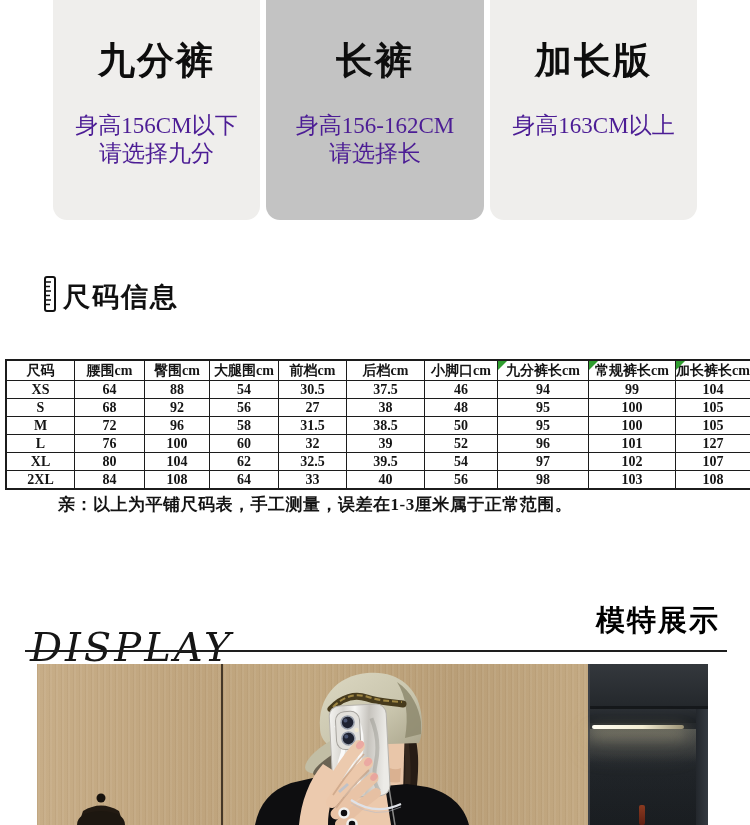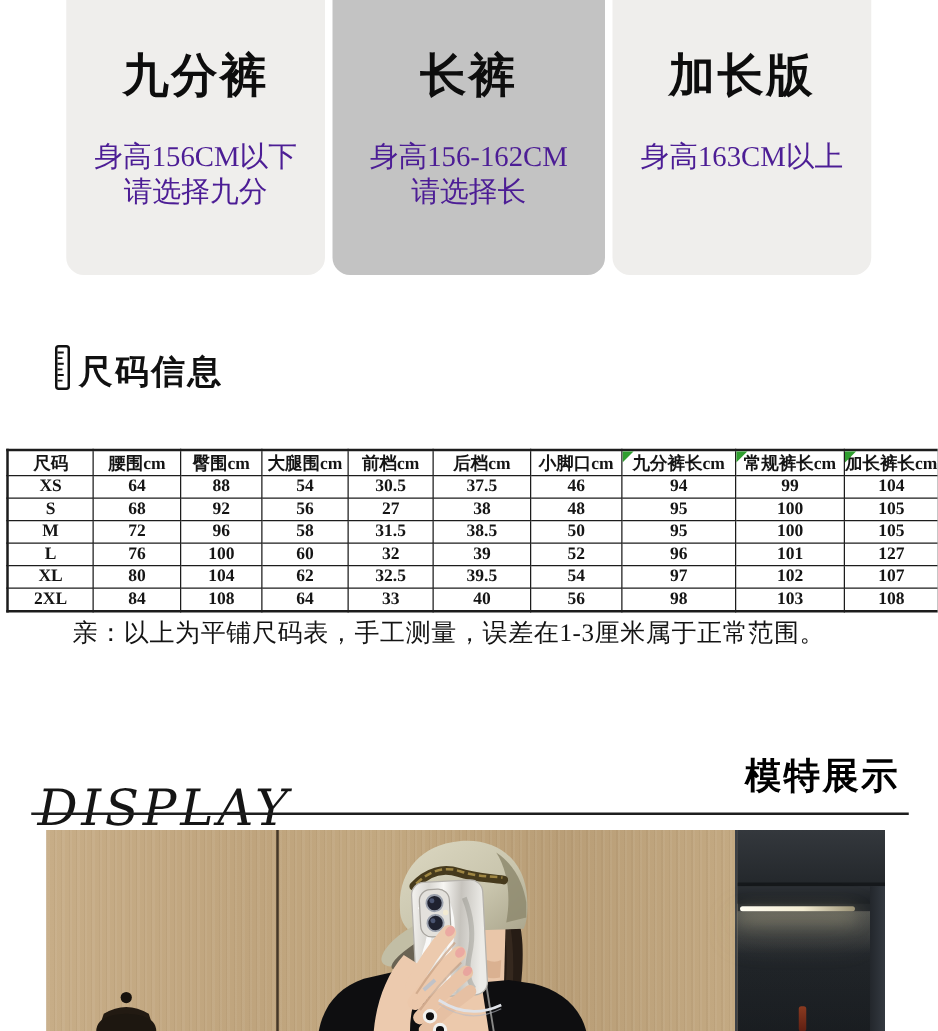--- a/index.html
+++ b/index.html
@@ -24,21 +24,21 @@
   }
   .size-table th,.size-table td{border:1px solid #1c1c1c;text-align:center;padding:0;overflow:hidden;}
   .size-table th{height:19px;font-size:14px;position:relative;}
   .size-table td{height:17px;font-size:14px;margin-top:10px;}
   .size-table th.marked::after{
     content:"";position:absolute;top:0;left:0;width:0;height:0;
     border-top:9px solid var(--marker-color,#2f9e2f);border-right:9px solid transparent;
   }
   .size-note{
     position:absolute;left:58px;top:493px;font-family:"Liberation Serif",serif;
-    font-size:20px;font-weight:400;color:#141414;letter-spacing:.5px;
+    font-size:17px;font-weight:700;color:#141414;letter-spacing:.5px;
   }
   
   .display-en{
     position:absolute;left:30px;top:624px;font-family:"DejaVu Serif",serif;font-style:italic;
     font-size:40px;color:#151515;letter-spacing:3px;
   }
   .display-zh{
     position:absolute;right:30px;top:601px;font-size:29px;font-weight:900;color:#000000;letter-spacing:2px;
   }
   .display-divider{position:absolute;left:25px;top:650px;width:702px;height:2px;background:#1e1e1e;}

